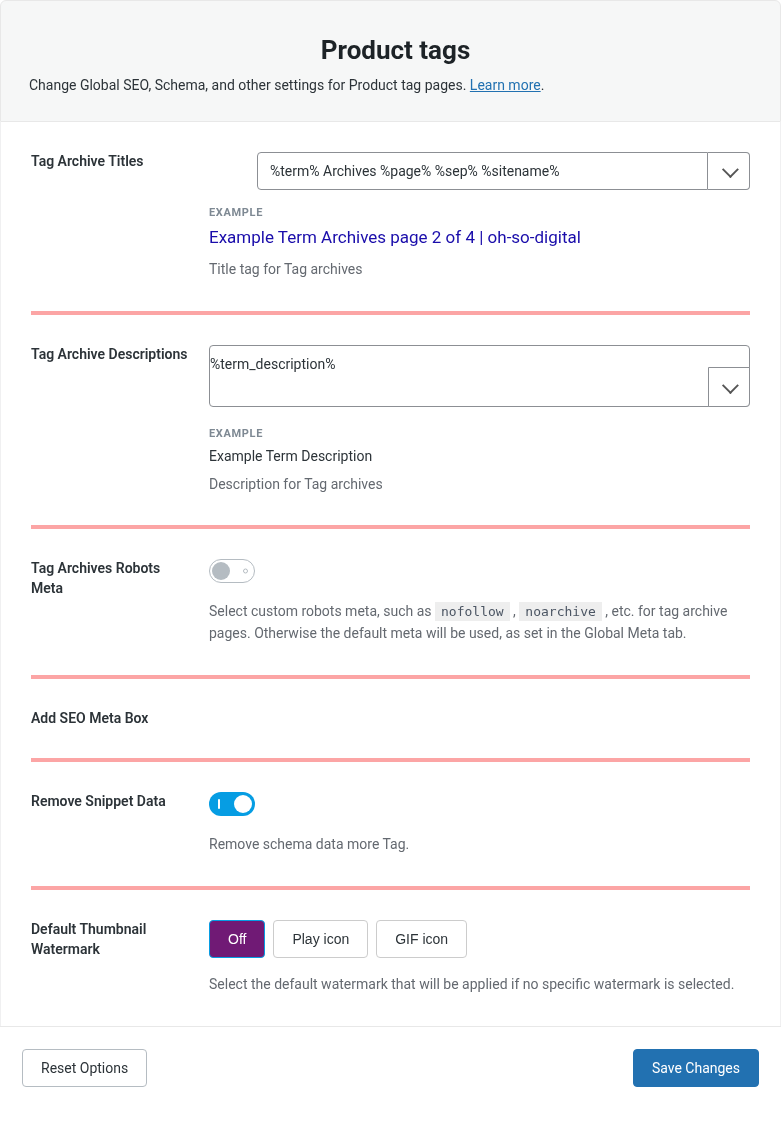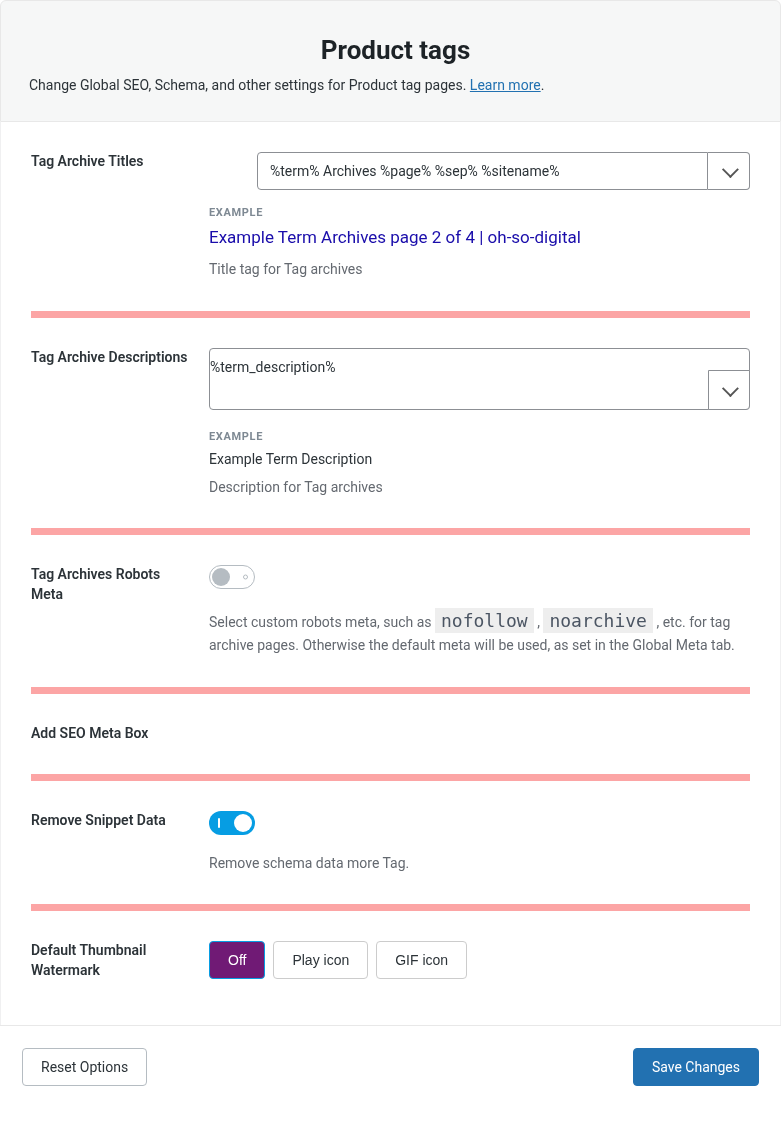--- a/index.html
+++ b/index.html
@@ -30,21 +30,21 @@
 
   .content {
     padding: 0 30px;
     border-left: 1px solid #f0f0f1;
     border-right: 1px solid #f0f0f1;
     background: #fff;
   }
   .row {
     display: flex;
     padding: 30px 0;
-    border-bottom: 7px solid #fca5a5;
+    border-bottom: 4px solid #fca5a5;
   }
   .row:last-child { border-bottom: none; }
   .row-label {
     width: 178px;
     flex-shrink: 0;
     font-size: 14px;
     font-weight: 600;
     color: #2c3338;
     padding-right: 14px;
     line-height: 1.4;
@@ -126,21 +126,21 @@
   }
   .help {
     font-size: 14px;
     color: #646970;
     line-height: 1.55;
   }
   code.inline {
     background: #eee;
     padding: 2px 6px;
     font-family: ui-monospace, Menlo, Consolas, monospace;
-    font-size: 18px;
+    font-size: 13px;
     color: #4b5563;
     border-radius: 0;
   }
 
   
   .toggle {
     width: 46px;
     height: 24px;
     border-radius: 14px;
     position: relative;
@@ -304,20 +304,21 @@
   </div>
 
   <div class="row">
     <div class="row-label">Default Thumbnail Watermark</div>
     <div class="row-body">
       <div class="seg-group">
         <button class="seg-btn active">Off</button>
         <button class="seg-btn">Play icon</button>
         <button class="seg-btn">GIF icon</button>
       </div>
+      <div class="help">Select the default watermark that will be applied if no specific watermark is selected.</div>
     </div>
   </div>
 
 </div>
 
 <div class="footer">
   <button class="btn btn-secondary">Reset Options</button>
   <button class="btn btn-primary">Save Changes</button>
 </div>
 

